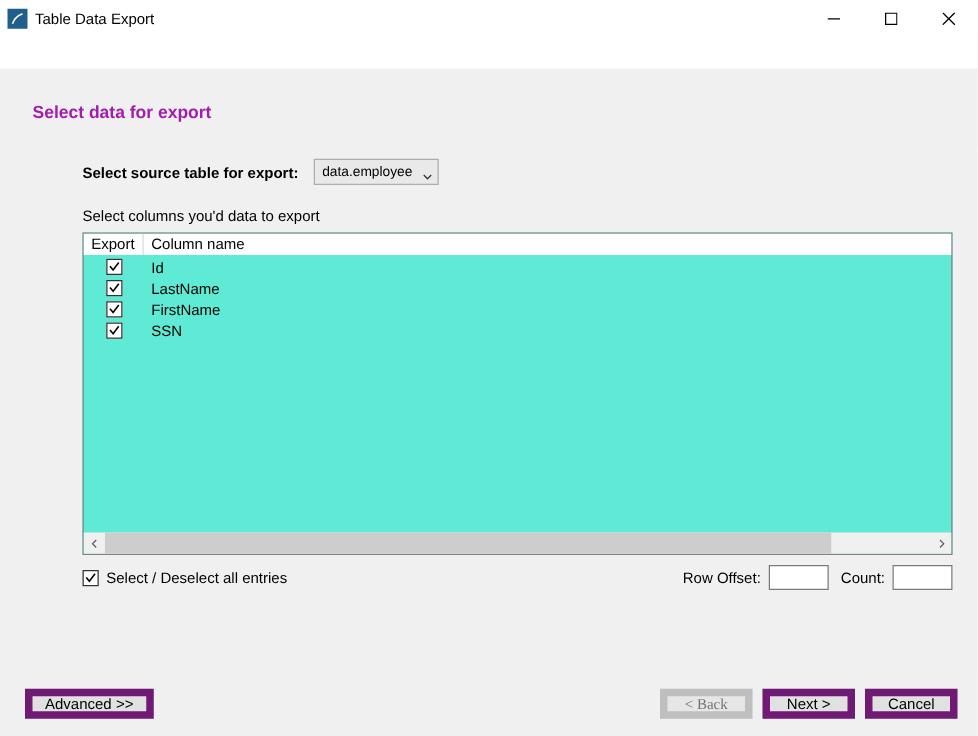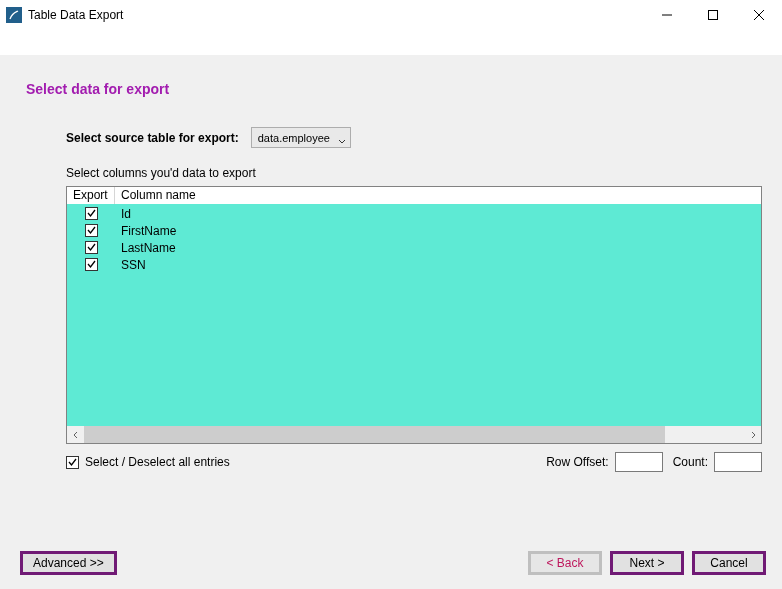--- a/index.html
+++ b/index.html
@@ -38,22 +38,22 @@
   .hscroll .arrow-r { right: 0; }
   .hscroll .track { position: absolute; left: 17px; right: 17px; top: 0; bottom: 0; }
   .hscroll .thumb { position: absolute; left: 0; width: 88%; top: 0; bottom: 0; background: #cdcdcd; }
   .below-row { display: flex; align-items: center; margin-top: 8px; }
   .below-left { display: flex; align-items: center; flex: 1; }
   .below-left .chk { margin-right: 6px; }
   .offset-group { display: flex; align-items: center; }
   .offset-group label { margin-right: 6px; margin-left: 10px; }
   .txt { width: 48px; height: 20px; border: 1px solid #7a7a7a; background: #fff; font-size: 12px; padding: 0 3px; }
   .footer { height: 52px; background: #f0f0f0; display: flex; align-items: center; padding: 0 16px 0 20px; }
-  .btn { height: 24px; min-width: 74px; border: 3px solid #701a75; background: #e1e1e1; font-size: 12px; padding: 0 10px; display: flex; align-items: center; justify-content: center; cursor: default; }
-  .btn.disabled { color: #be185d; border-color: #bfbfbf; background: #e6e6e6; }
+  .btn { height: 24px; min-width: 74px; border: 6px solid #701a75; background: #e1e1e1; font-size: 12px; padding: 0 10px; display: flex; align-items: center; justify-content: center; cursor: default; }
+  .btn.disabled { color: #737373; border-color: #bfbfbf; background: #e6e6e6; font-family: Liberation Serif, serif; }
   .footer-spacer { flex: 1; }
   .footer .btn { margin-left: 8px; }
   .footer .btn:first-child { margin-left: 0; }
 </style>
 </head>
 <body>
 
 <div class="window">
 
   <div class="titlebar">
@@ -119,31 +119,31 @@
               <div class="cell-name">Id</div>
             </div>
             <div class="trow">
               <div class="cell-export">
                 <div class="chk">
                   <svg viewBox="0 0 11 11">
                     <path d="M2 5 L4.5 8 L9 2" stroke="#000" stroke-width="1.3" fill="none"></path>
                   </svg>
                 </div>
               </div>
-              <div class="cell-name">FirstName</div>
+              <div class="cell-name">LastName</div>
             </div>
             <div class="trow">
               <div class="cell-export">
                 <div class="chk">
                   <svg viewBox="0 0 11 11">
                     <path d="M2 5 L4.5 8 L9 2" stroke="#000" stroke-width="1.3" fill="none"></path>
                   </svg>
                 </div>
               </div>
-              <div class="cell-name">LastName</div>
+              <div class="cell-name">FirstName</div>
             </div>
             <div class="trow">
               <div class="cell-export">
                 <div class="chk">
                   <svg viewBox="0 0 11 11">
                     <path d="M2 5 L4.5 8 L9 2" stroke="#000" stroke-width="1.3" fill="none"></path>
                   </svg>
                 </div>
               </div>
               <div class="cell-name">SSN</div>

